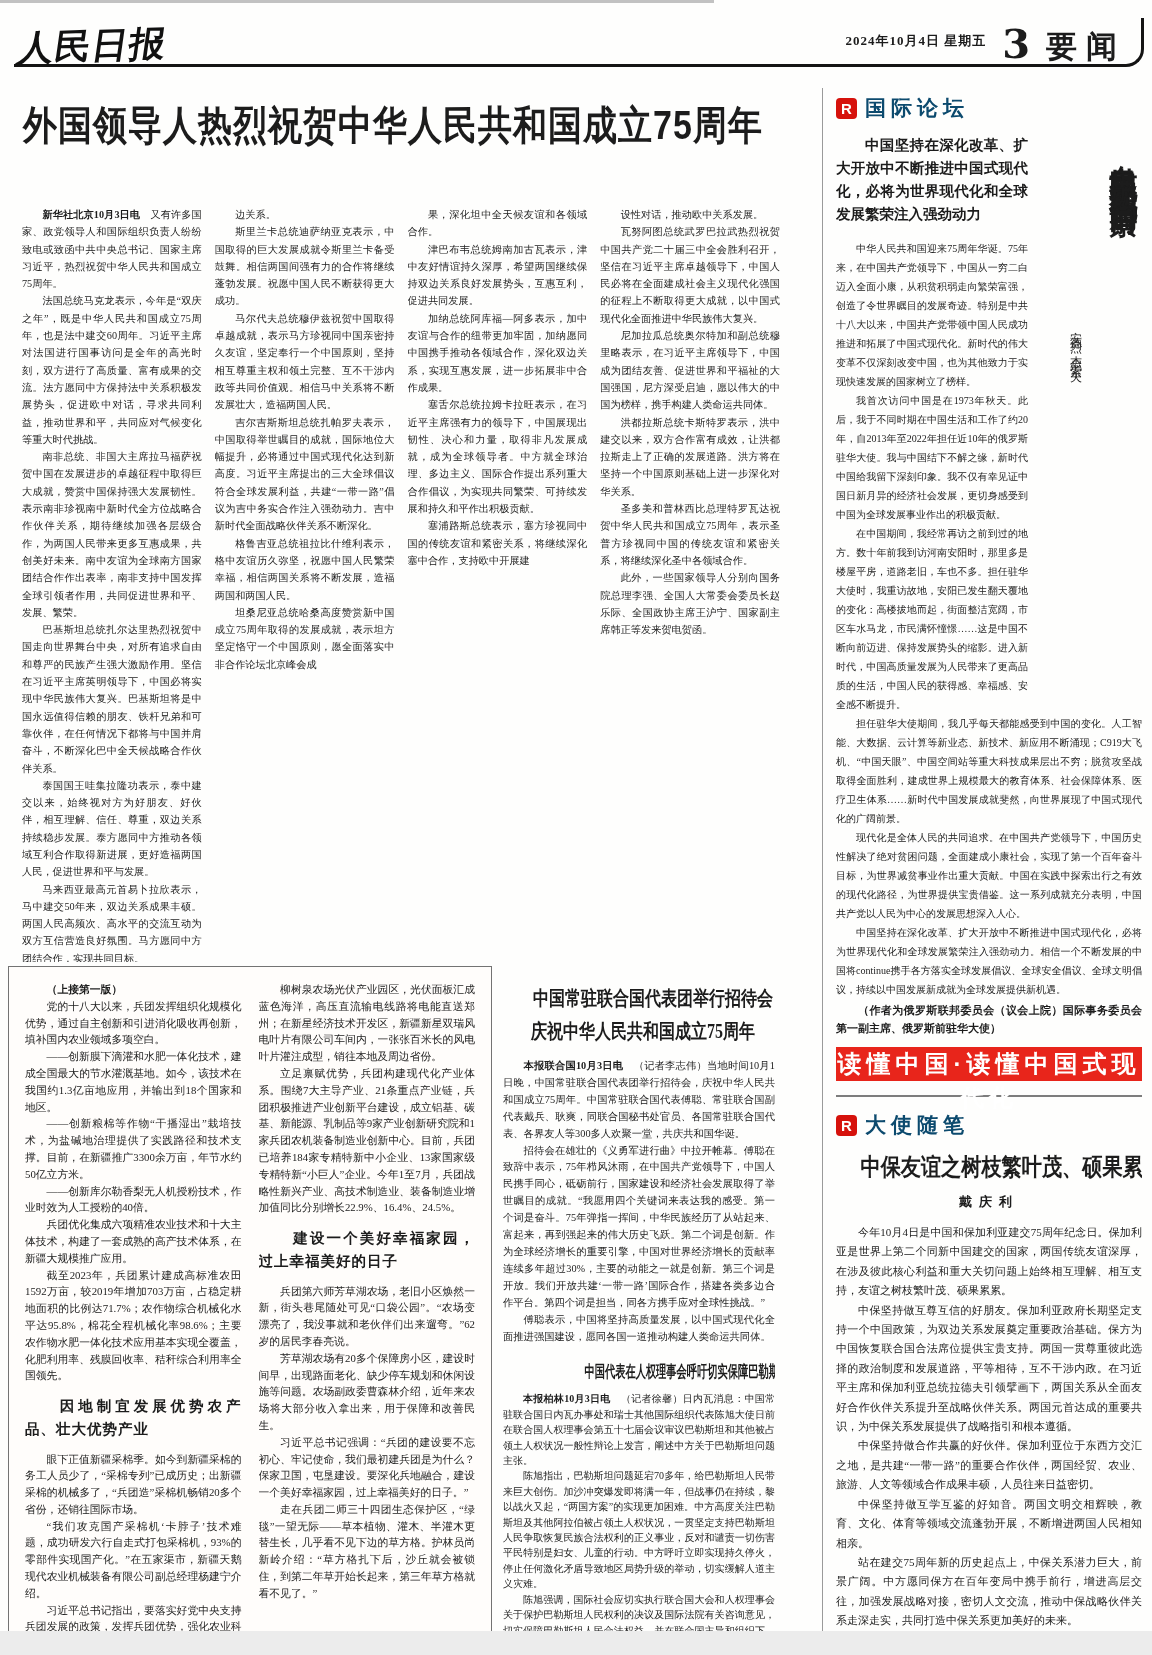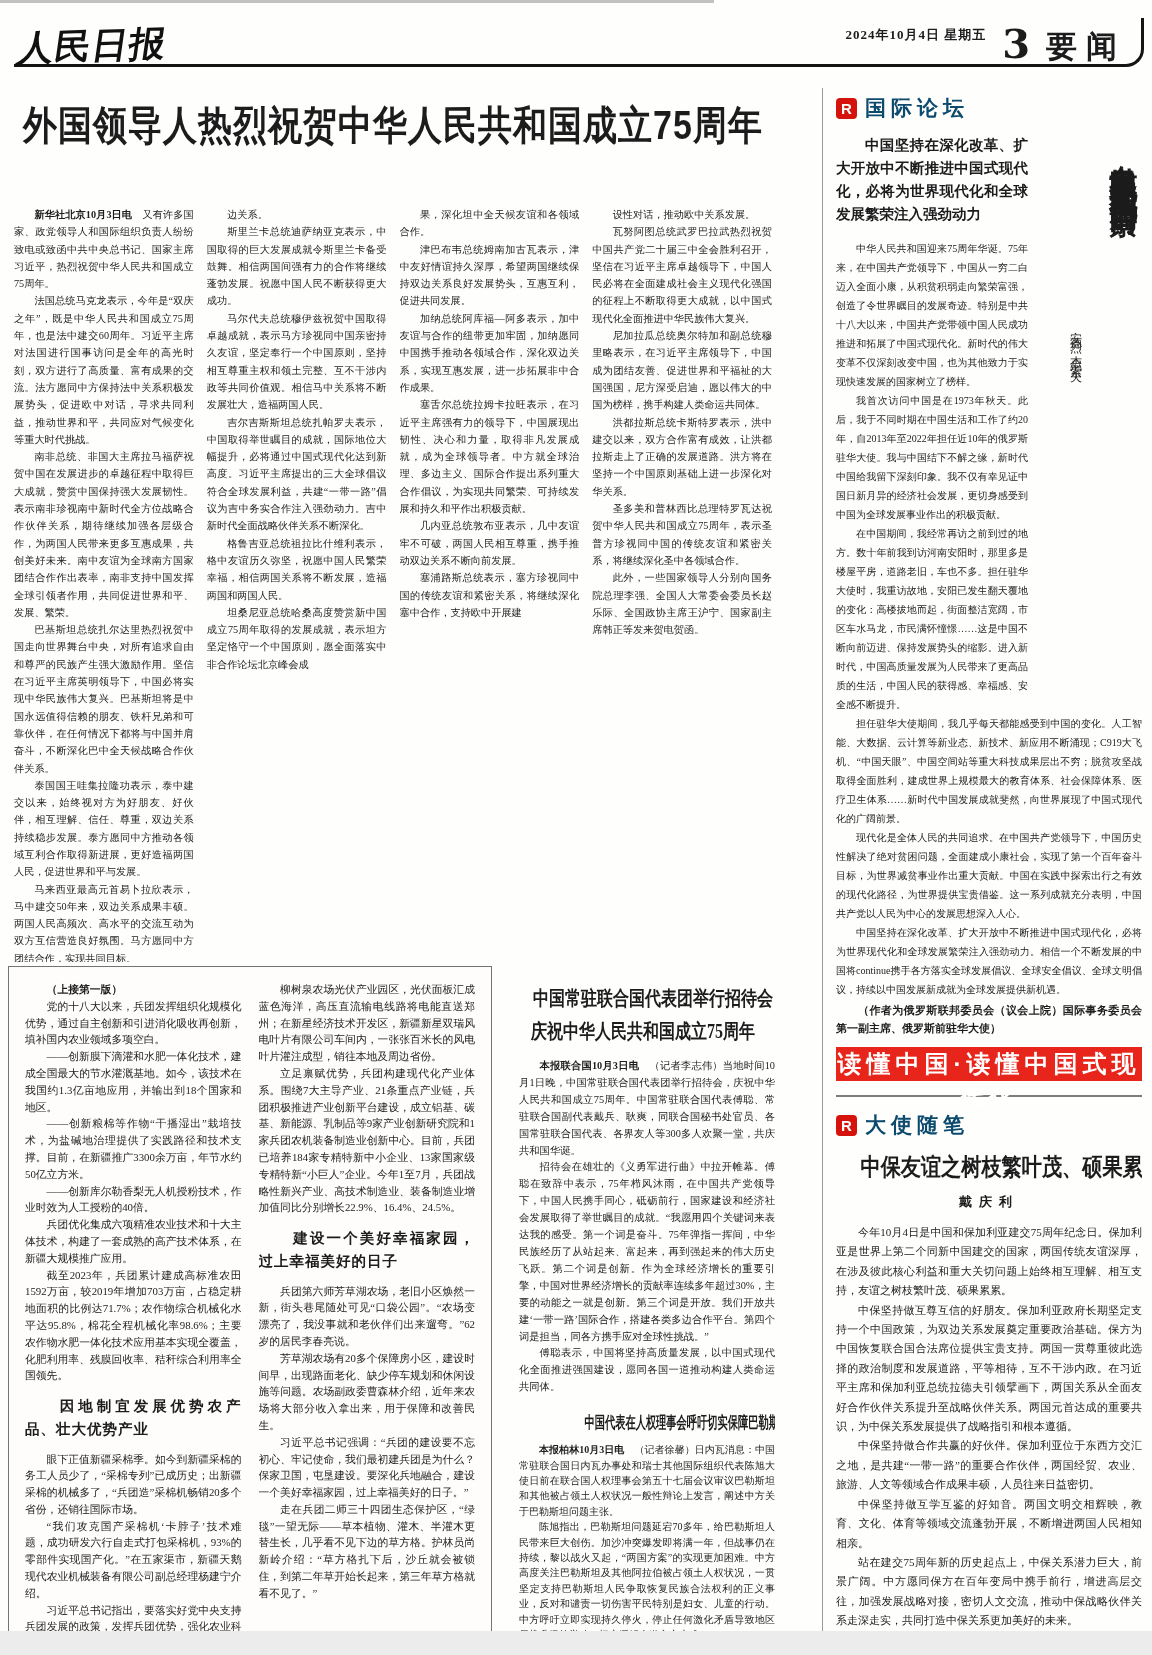--- a/index.html
+++ b/index.html
@@ -6,44 +6,44 @@
   .page{position:relative;width:1152px;height:1655px;background:#fefefd;margin:0 auto;overflow:hidden;
         font-family:"Liberation Serif","DejaVu Serif",serif;color:#1c1c1c;}
   .topsmudge{position:absolute;left:0;top:0;width:62%;height:3px;background:#c2c2c2;}
   
   .mast-rule{position:absolute;left:14px;top:18px;right:8px;height:46px;
              border-bottom:3px solid #141414;border-right:3px solid #141414;border-bottom-right-radius:18px;}
   .masthead{position:absolute;left:16px;top:20px;right:20px;height:44px;}
   .logo{position:absolute;left:2px;top:2px;font-family:"DejaVu Serif",serif;font-weight:bold;font-size:36px;
         transform:skewX(-10deg) rotate(-2deg);letter-spacing:1px;color:#111;}
   .mast-right{position:absolute;right:6px;bottom:2px;display:flex;align-items:flex-end;gap:16px;}
-  .date{font-size:13px;font-weight:bold;margin-bottom:18px;letter-spacing:1px;}
+  .date{font-size:13px;font-weight:bold;margin-bottom:12px;letter-spacing:1px;}
   .pagenum{font-family:"DejaVu Serif",serif;font-size:40px;font-weight:bold;line-height:0.9;}
   .section{font-family:"Liberation Sans",sans-serif;font-size:31px;font-weight:900;letter-spacing:9px;line-height:1;}
   
   .headline{position:absolute;left:14px;top:98px;width:758px;margin:0;text-align:center;
             font-family:"Liberation Sans",sans-serif;font-weight:900;font-size:34px;line-height:1.6;
             transform:scaleY(1.18);letter-spacing:1px;}
-  .cols{position:absolute;left:14px;top:206px;width:758px;height:756px;display:flex;gap:13px;overflow:hidden;}
+  .cols{position:absolute;left:22px;top:206px;width:758px;height:756px;display:flex;gap:13px;overflow:hidden;}
   .col{flex:1;font-size:10.2px;line-height:17.3px;text-align:justify;overflow:hidden;}
   .col p,.rb-col p,.mid-body p,.forum-body p,.essay-body p{margin:0;text-indent:2em;}
   p.lbl{font-family:"Liberation Sans",sans-serif;font-weight:bold;}
   b.dl{font-weight:bold;}
   
   .redbox{position:absolute;left:8px;top:966px;width:484px;height:677px;box-sizing:border-box;
           border:1px solid #737373;background:#fffdfb;padding:14px 16px 10px;display:flex;gap:17px;overflow:hidden;}
   .rb-col{flex:1;font-size:10.8px;line-height:16.8px;text-align:justify;overflow:hidden;}
   .rb-col h3{font-family:"Liberation Sans",sans-serif;font-size:14.5px;line-height:1.6;font-weight:900;
              margin:11px 0 9px;text-indent:2.4em;letter-spacing:1px;}
   
   .midlow{position:absolute;left:503px;top:974px;width:272px;height:669px;overflow:hidden;}
   .un-title{margin:8px 0 10px;text-align:center;font-weight:bold;font-size:20px;line-height:1.65;white-space:nowrap;}
   .cond8{display:inline-block;transform:scaleX(0.8);transform-origin:center;white-space:nowrap;}
   .cond63{display:inline-block;transform:scaleX(0.62);transform-origin:center;white-space:nowrap;}
-  .mid-body p{font-size:10.3px;line-height:16.9px;text-align:justify;margin-left:16px;}
+  .mid-body p{font-size:10.3px;line-height:16.9px;text-align:justify;}
   .rights-title{margin:16px 0 8px;text-align:center;font-weight:bold;font-size:16.5px;white-space:nowrap;}
   .mid-body.tight p{font-size:10px;line-height:15.4px;}
   
   .vrule{position:absolute;left:822px;top:88px;width:1px;height:1548px;background:#9a9a9a;}
   
   .rightcol{position:absolute;left:836px;top:92px;width:306px;height:1552px;overflow:hidden;}
   .tag{display:flex;align-items:center;gap:8px;margin:2px 0 12px;}
   .taglogo{width:21px;height:21px;background:#d6120c;color:#fff;border-radius:4px;text-align:center;
            font-family:"Liberation Sans",sans-serif;font-weight:900;font-size:15px;line-height:21px;}
   .tagtext{color:#0c4a6e;font-family:"Liberation Sans",sans-serif;font-weight:900;font-size:21px;letter-spacing:5px;}
@@ -98,21 +98,20 @@
         <p>马尔代夫总统穆伊兹祝贺中国取得卓越成就，表示马方珍视同中国亲密持久友谊，坚定奉行一个中国原则，坚持相互尊重主权和领土完整、互不干涉内政等共同价值观。相信马中关系将不断发展壮大，造福两国人民。</p>
         <p>吉尔吉斯斯坦总统扎帕罗夫表示，中国取得举世瞩目的成就，国际地位大幅提升，必将通过中国式现代化达到新高度。习近平主席提出的三大全球倡议符合全球发展利益，共建“一带一路”倡议为吉中务实合作注入强劲动力。吉中新时代全面战略伙伴关系不断深化。</p>
         <p>格鲁吉亚总统祖拉比什维利表示，格中友谊历久弥坚，祝愿中国人民繁荣幸福，相信两国关系将不断发展，造福两国和两国人民。</p>
         <p>坦桑尼亚总统哈桑高度赞赏新中国成立75周年取得的发展成就，表示坦方坚定恪守一个中国原则，愿全面落实中非合作论坛北京峰会成</p>
       </div>
     <div class="col">
         <p>果，深化坦中全天候友谊和各领域合作。</p>
         <p>津巴布韦总统姆南加古瓦表示，津中友好情谊持久深厚，希望两国继续保持双边关系良好发展势头，互惠互利，促进共同发展。</p>
         <p>加纳总统阿库福—阿多表示，加中友谊与合作的纽带更加牢固，加纳愿同中国携手推动各领域合作，深化双边关系，实现互惠发展，进一步拓展非中合作成果。</p>
         <p>塞舌尔总统拉姆卡拉旺表示，在习近平主席强有力的领导下，中国展现出韧性、决心和力量，取得非凡发展成就，成为全球领导者。中方就全球治理、多边主义、国际合作提出系列重大合作倡议，为实现共同繁荣、可持续发展和持久和平作出积极贡献。</p>
-        <p>几内亚总统敦布亚表示，几中友谊牢不可破，两国人民相互尊重，携手推动双边关系不断向前发展。</p>
         <p>塞浦路斯总统表示，塞方珍视同中国的传统友谊和紧密关系，将继续深化塞中合作，支持欧中开展建</p>
       </div>
     <div class="col">
         <p>设性对话，推动欧中关系发展。</p>
         <p>瓦努阿图总统武罗巴拉武热烈祝贺中国共产党二十届三中全会胜利召开，坚信在习近平主席卓越领导下，中国人民必将在全面建成社会主义现代化强国的征程上不断取得更大成就，以中国式现代化全面推进中华民族伟大复兴。</p>
         <p>尼加拉瓜总统奥尔特加和副总统穆里略表示，在习近平主席领导下，中国成为团结友善、促进世界和平福祉的大国强国，尼方深受启迪，愿以伟大的中国为榜样，携手构建人类命运共同体。</p>
         <p>洪都拉斯总统卡斯特罗表示，洪中建交以来，双方合作富有成效，让洪都拉斯走上了正确的发展道路。洪方将在坚持一个中国原则基础上进一步深化对华关系。</p>
         <p>圣多美和普林西比总理特罗瓦达祝贺中华人民共和国成立75周年，表示圣普方珍视同中国的传统友谊和紧密关系，将继续深化圣中各领域合作。</p>
         <p>此外，一些国家领导人分别向国务院总理李强、全国人大常委会委员长赵乐际、全国政协主席王沪宁、国家副主席韩正等发来贺电贺函。</p>
       </div>

